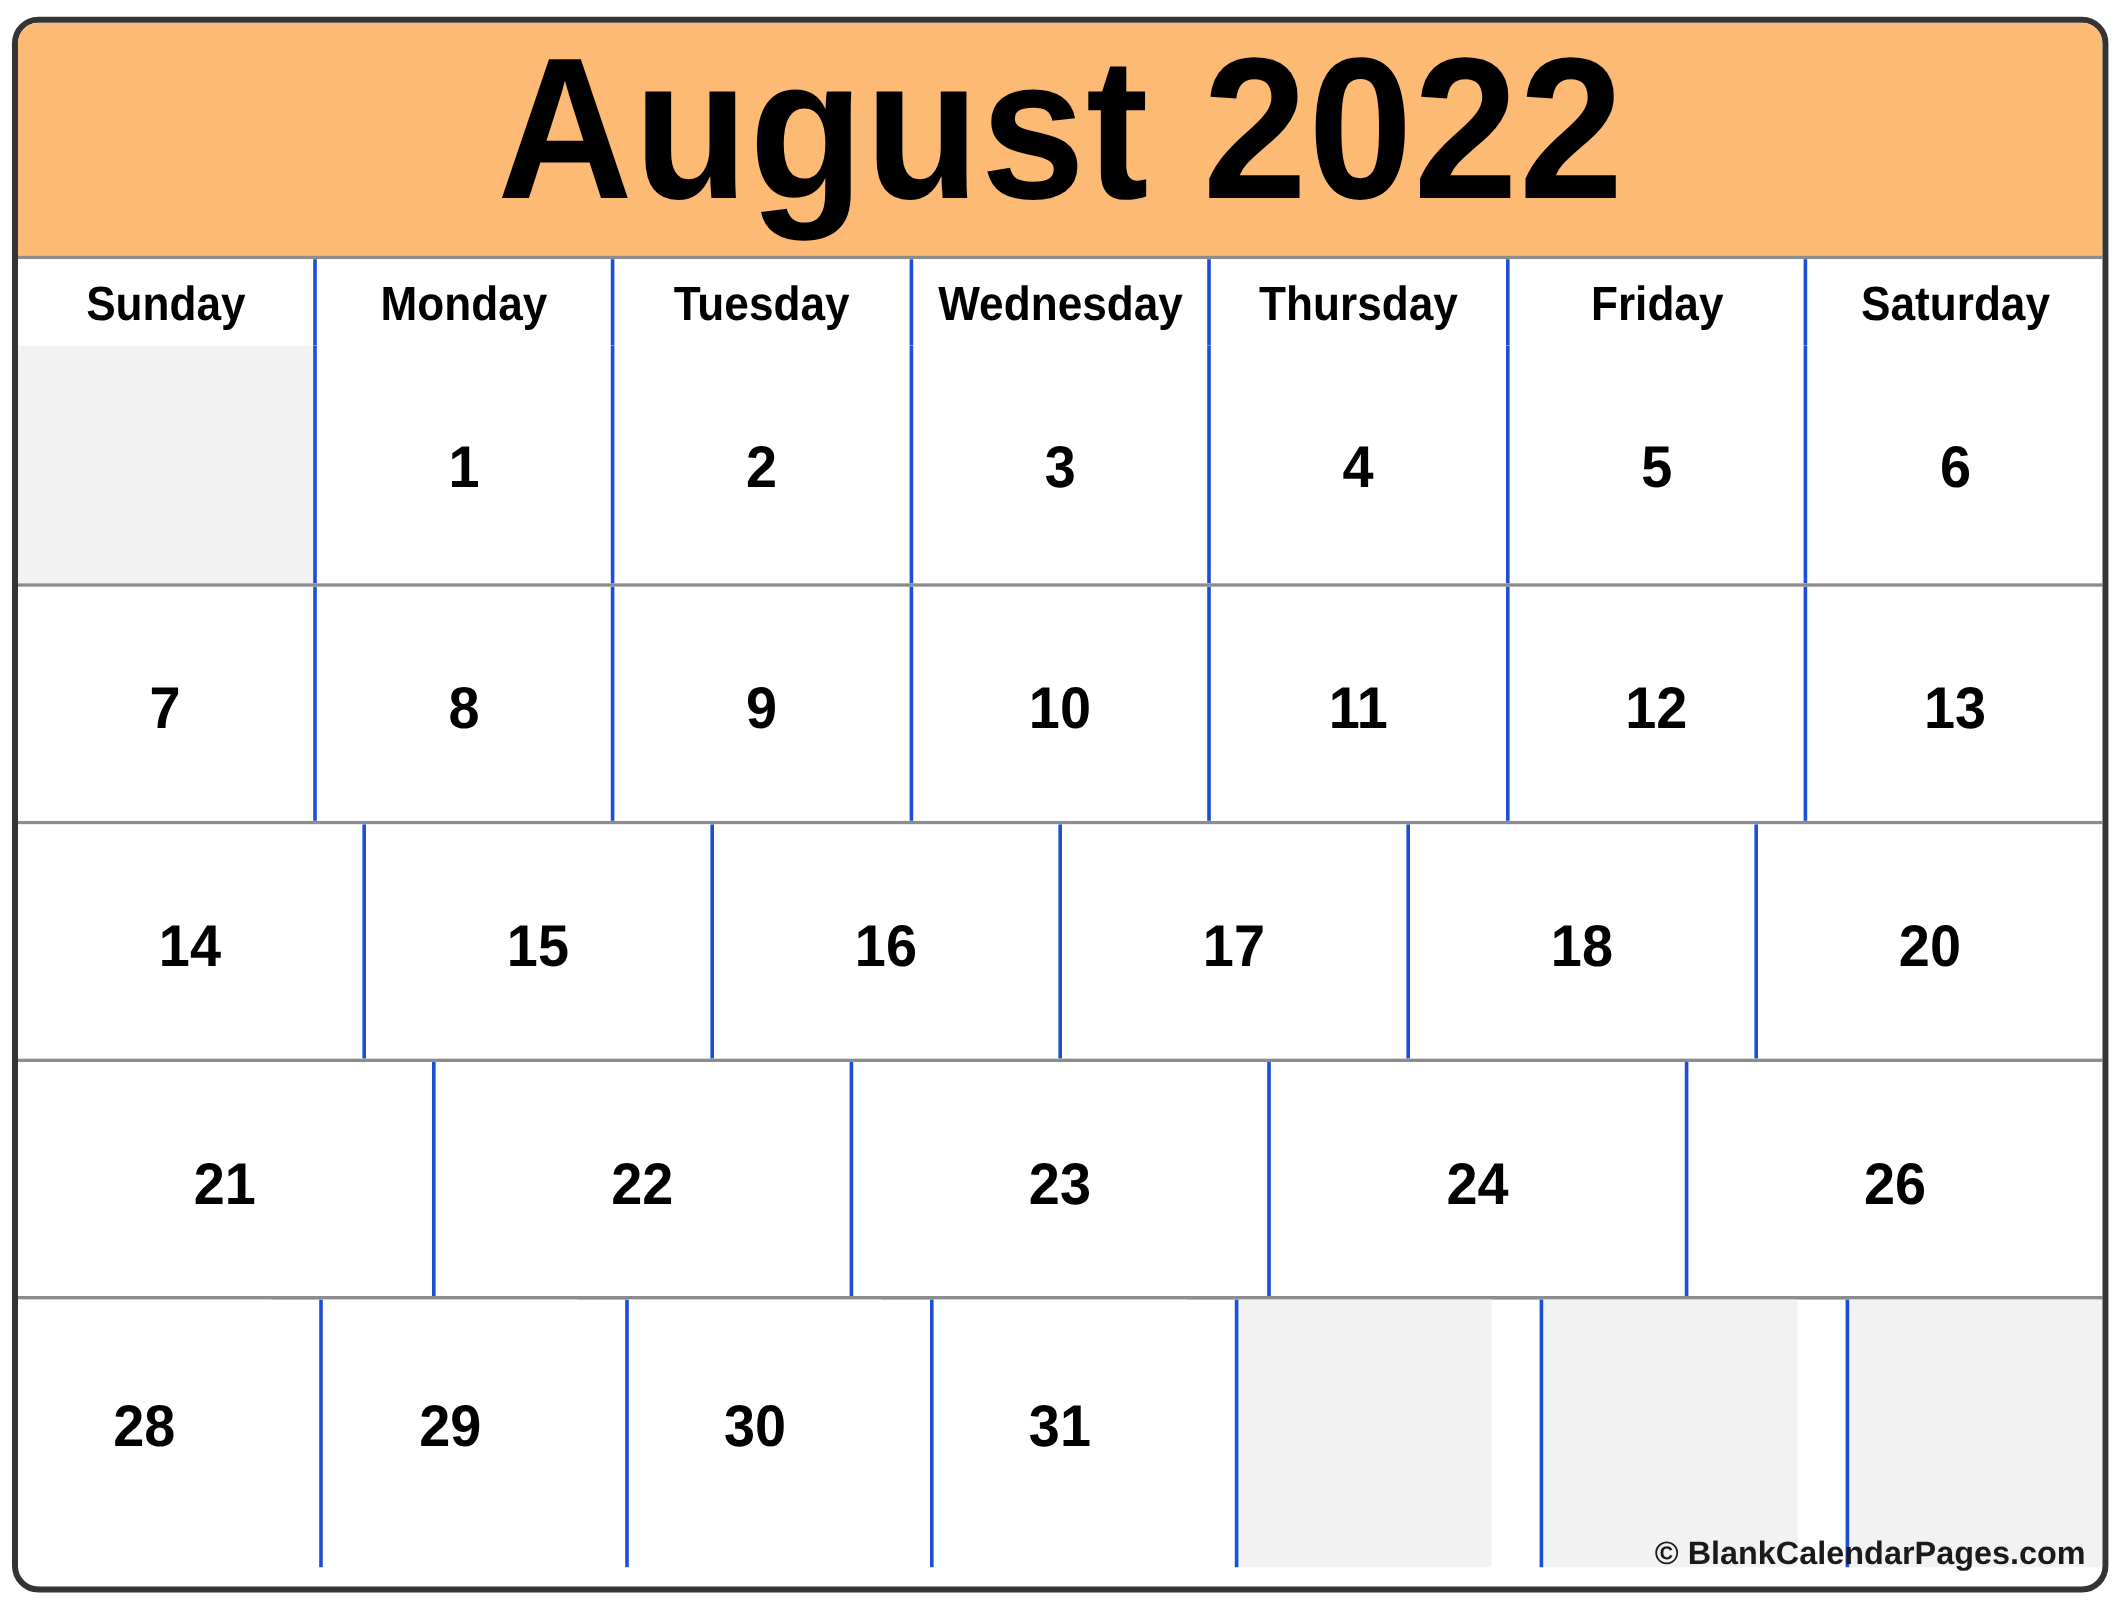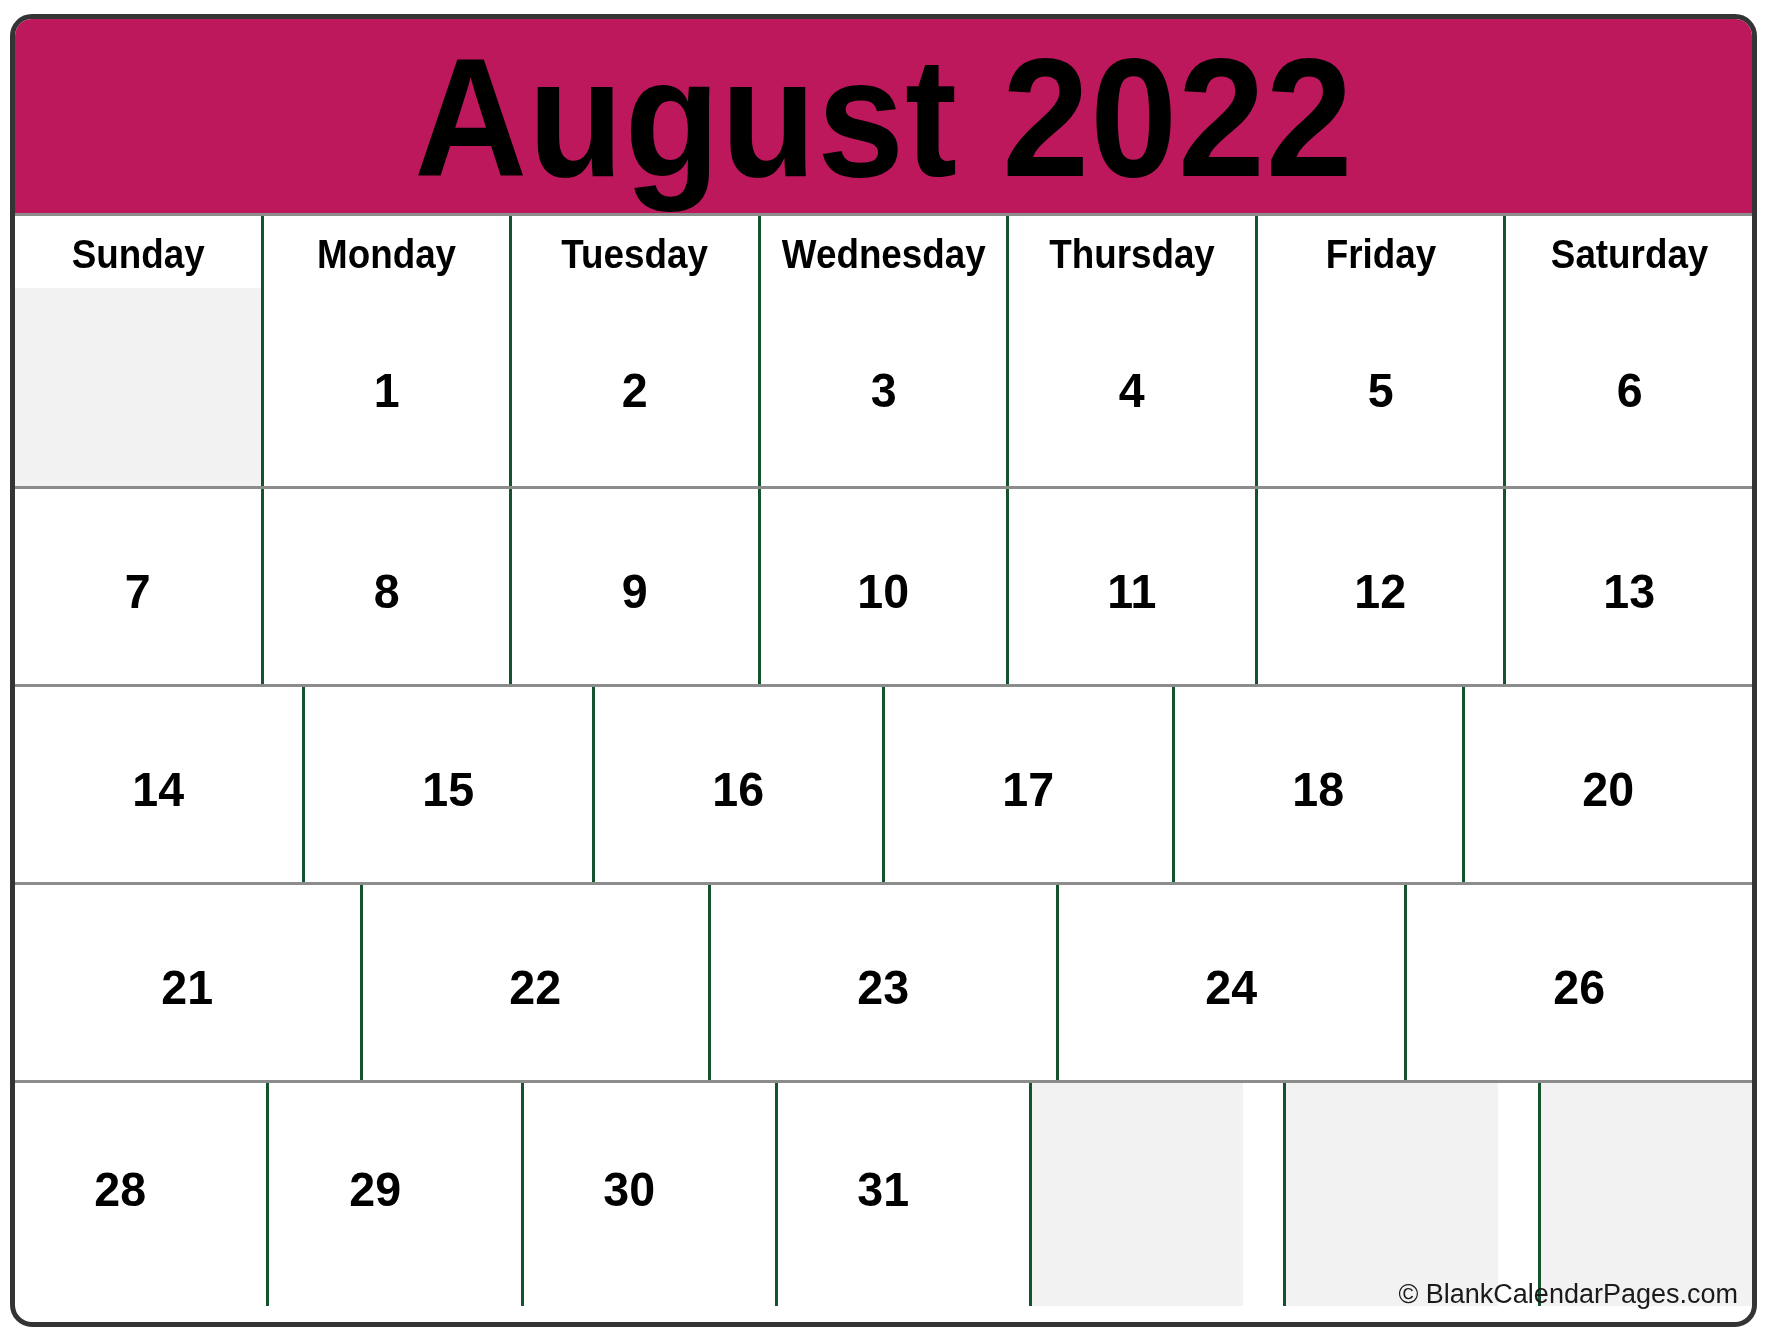--- a/index.html
+++ b/index.html
@@ -35,23 +35,23 @@
     background: #ffffff;
     overflow: hidden;
     display: flex;
     flex-direction: column;
   }
 
   
   #calendar-title-bar {
     flex: 0 0 194px;
     display: flex;
-    align-items: center;
+    align-items: flex-start;
     justify-content: center;
-    background: #be185d;
+    background: #fdba74;
   }
   #calendar-title {
     font-family: "Liberation Sans Narrow", "Liberation Sans", sans-serif;
     font-weight: bold;
     font-size: 168px;
     line-height: 1;
     letter-spacing: 1px;
     color: #000000;
     white-space: nowrap;
     transform: scaleX(0.93);
@@ -84,21 +84,21 @@
     border-top: none;
   }
   .cal-row.week-row.last-week {
     height: 226px;
     gap: 40px;
   }
 
   .cal-cell {
     flex: 1 1 0;
     box-sizing: border-box;
-    border-left: 3px solid #14532d;
+    border-left: 3px solid #1d4ed8;
     background: #ffffff;
     position: relative;
     display: flex;
     flex-direction: column;
     align-items: center;
   }
   .cal-cell:first-child {
     border-left: none;
   }
 
@@ -137,21 +137,21 @@
   .day-cell.blank .day-number {
     visibility: hidden;
   }
 
   
   #footer-credit {
     position: absolute;
     right: 14px;
     bottom: 14px;
     font-family: "Liberation Sans Narrow", "Liberation Sans", sans-serif;
-    font-weight: normal;
+    font-weight: bold;
     font-size: 27px;
     line-height: 1;
     color: #1a1a1a;
     white-space: nowrap;
   }
 </style>
 </head>
 <body>
 
 <div id="calendar-page">

